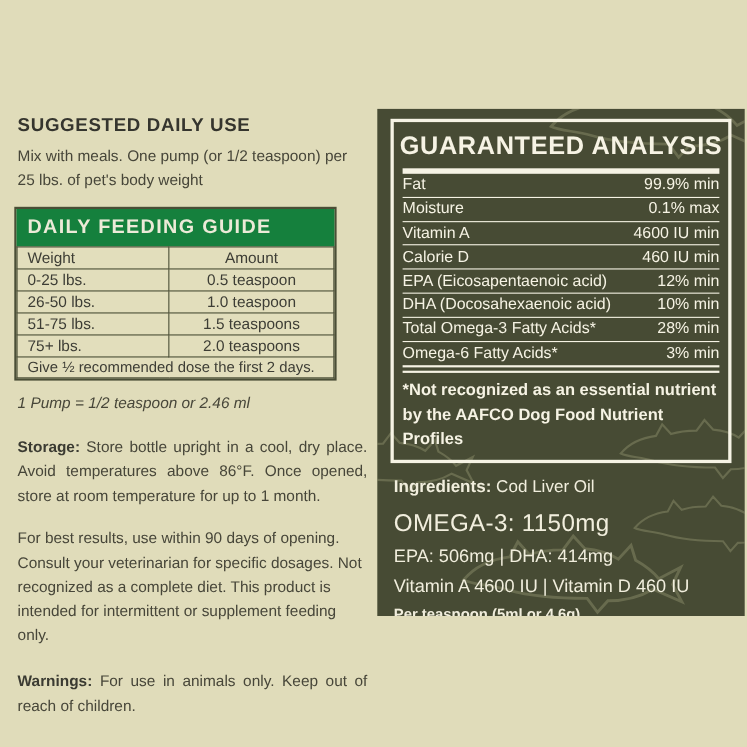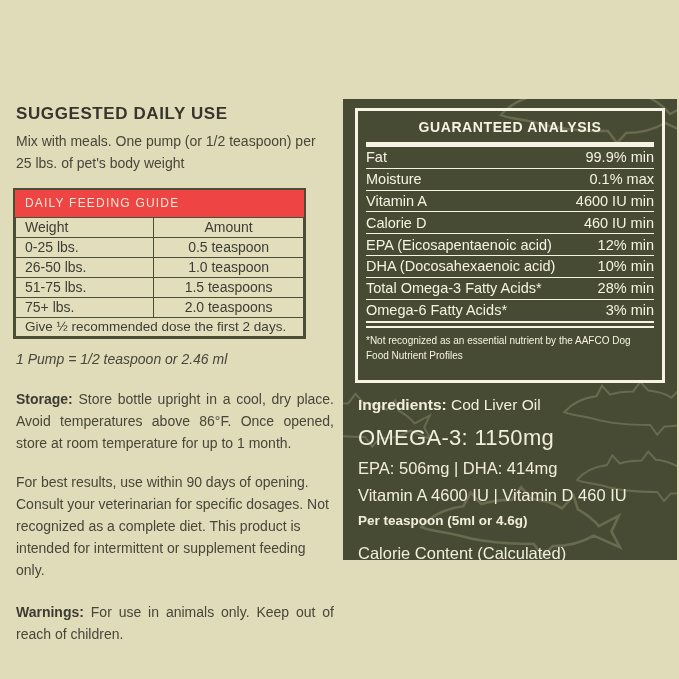--- a/index.html
+++ b/index.html
@@ -6,48 +6,48 @@
   html,body { width:679px; height:679px; }
   body { font-family:"Liberation Sans", sans-serif; background:#e0dcba; }
   #label { position:relative; width:679px; height:679px; background:#e0dcba; overflow:hidden; }
 
   
   .left-col { position:absolute; left:16px; top:104px; width:318px; color:#3d3d35; }
   .sdu-heading { font-size:17px; font-weight:bold; letter-spacing:.6px; color:#35352e; }
   .sdu-intro { margin-top:6px; font-size:14px; line-height:1.6; color:#474639; }
 
   .fg-table { margin-top:13px; margin-left:-3px; width:293px; border:2px solid #4a4e36; background:#e2debc; }
-  .fg-header { background:#ef4444; color:#ecead8; font-size:12px; font-weight:normal; letter-spacing:1.2px; padding:6px 10px 7px; }
+  .fg-header { background:#15803d; color:#ecead8; font-size:18px; font-weight:bold; letter-spacing:1.2px; padding:6px 10px 7px; }
   .fg-grid { width:100%; border-collapse:collapse; }
   .fg-grid td, .fg-grid th { border:1.5px solid #4a4e36; font-size:14px; font-weight:normal; color:#3d3d35; padding:1px 9px 2px; }
   .fg-grid th { text-align:left; }
   .fg-grid th.amt, .fg-grid td.amt { text-align:center; }
   .fg-grid .col-weight { width:48%; }
   .fg-note td { font-size:13.5px; padding:1px 9px 2px; }
 
   .pump-note { margin-top:12px; font-size:14px; color:#474639;font-style:italic; }
 
   .para { margin-top:22px; font-size:14px; line-height:1.57; color:#474639; text-align:justify; }
   .para.no-justify { text-align:left; margin-top:17px; }
   .para b { color:#3b3b32; }
   .warnings { margin-top:20px; }
 
   
   .panel { position:absolute; left:343px; top:99px; width:334px; height:461px; background:#474b34; overflow:hidden; }
   .fish { position:absolute; pointer-events:none; }
   .fish path { fill:none; stroke:#9da179; stroke-width:2.5; opacity:.38; }
 
   .ga-box { position:relative; margin:9px 12px 0; width:310px; border:3px solid #f6f3e4; color:#f6f3e4; }
-  .ga-title { text-align:center; font-size:14px; font-weight:bold; letter-spacing:.6px; padding:8px 0 7px; }
+  .ga-title { text-align:center; font-size:23px; font-weight:bold; letter-spacing:.6px; padding:8px 0 7px; }
   .ga-bar { height:5px; background:#f6f3e4; margin:0 8px; }
   .ga-rows { padding:0 8px; }
   .ga-row { display:flex; justify-content:space-between; align-items:center; height:21.8px; font-size:14.5px; font-weight:normal; border-bottom:1.5px solid #f6f3e4; }
   .ga-row:last-child { border-bottom:none; }
   .ga-dbar { margin:0 8px; height:7px; border-top:2.5px solid #f6f3e4; border-bottom:2.5px solid #f6f3e4; }
-  .ga-footnote { padding:5px 8px 17px; font-size:10px; font-weight:normal; line-height:1.5; }
+  .ga-footnote { padding:5px 8px 6px; font-size:15px; font-weight:bold; line-height:1.5; }
 
   .ing-block { position:relative; margin:13px 10px 0 15px; color:#f1eedd; }
   .ing-line { font-size:15.5px; }
   .ing-line b { font-weight:bold; }
   .ing-omega3 { margin-top:11px; font-size:22px; letter-spacing:.3px; }
   .ing-epa { margin-top:8px; font-size:16.5px; }
   .ing-vit { margin-top:8px; font-size:16.5px; }
   .ing-tsp { margin-top:8px; font-size:13.5px; font-weight:bold; }
   .ing-cal-title { margin-top:16px; font-size:16.5px; }
 </style>

